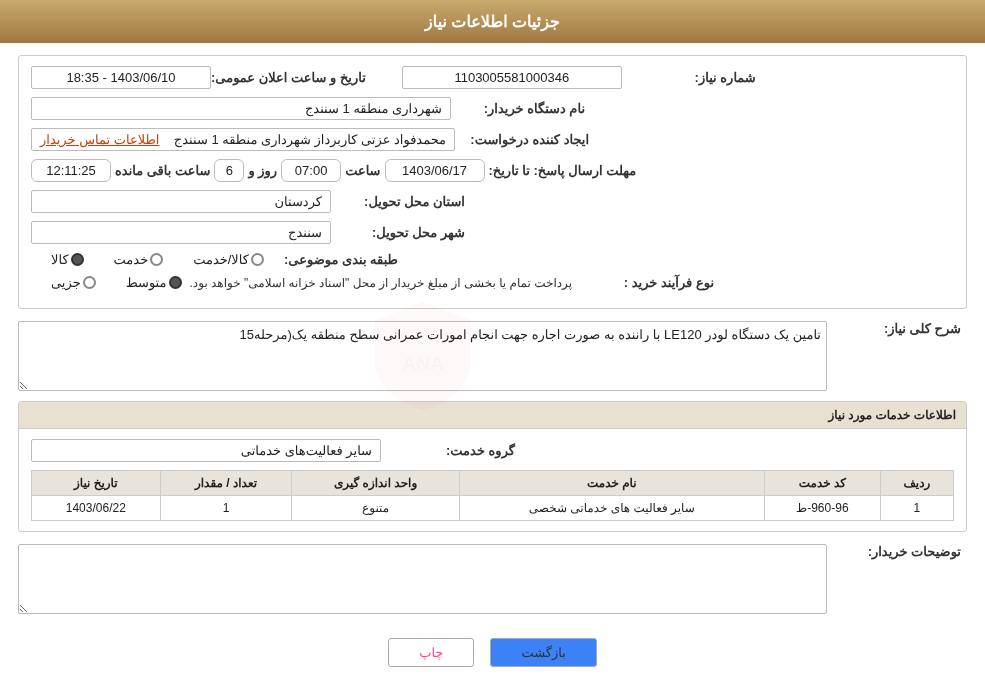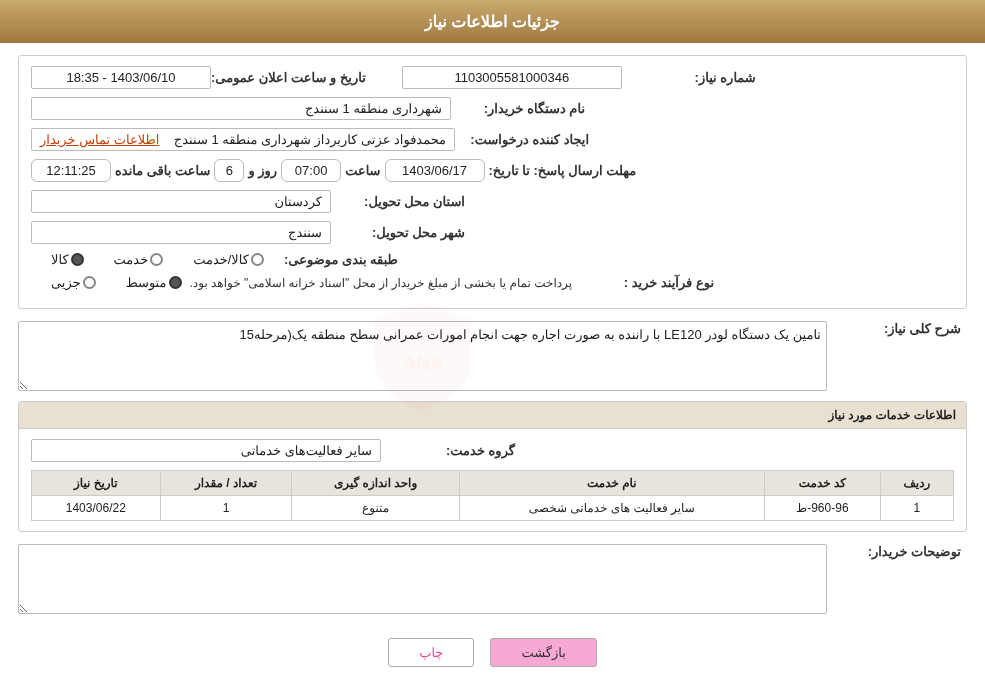--- a/index.html
+++ b/index.html
@@ -187,21 +187,21 @@
       border-radius: 3px;
       cursor: pointer;
       font-size: 13px;
       font-family: Tahoma, Arial, sans-serif;
     }
     .btn-print {
       background: #fff;
       color: #ec4899;
     }
     .btn-back {
-      background: #f9a8d4;
+      background: #3b82f6;
       color: #333;
     }
     .inline-group {
       display: flex;
       align-items: center;
       gap: 8px;
       flex-wrap: wrap;
       justify-content: flex-end;
     }
   </style>

